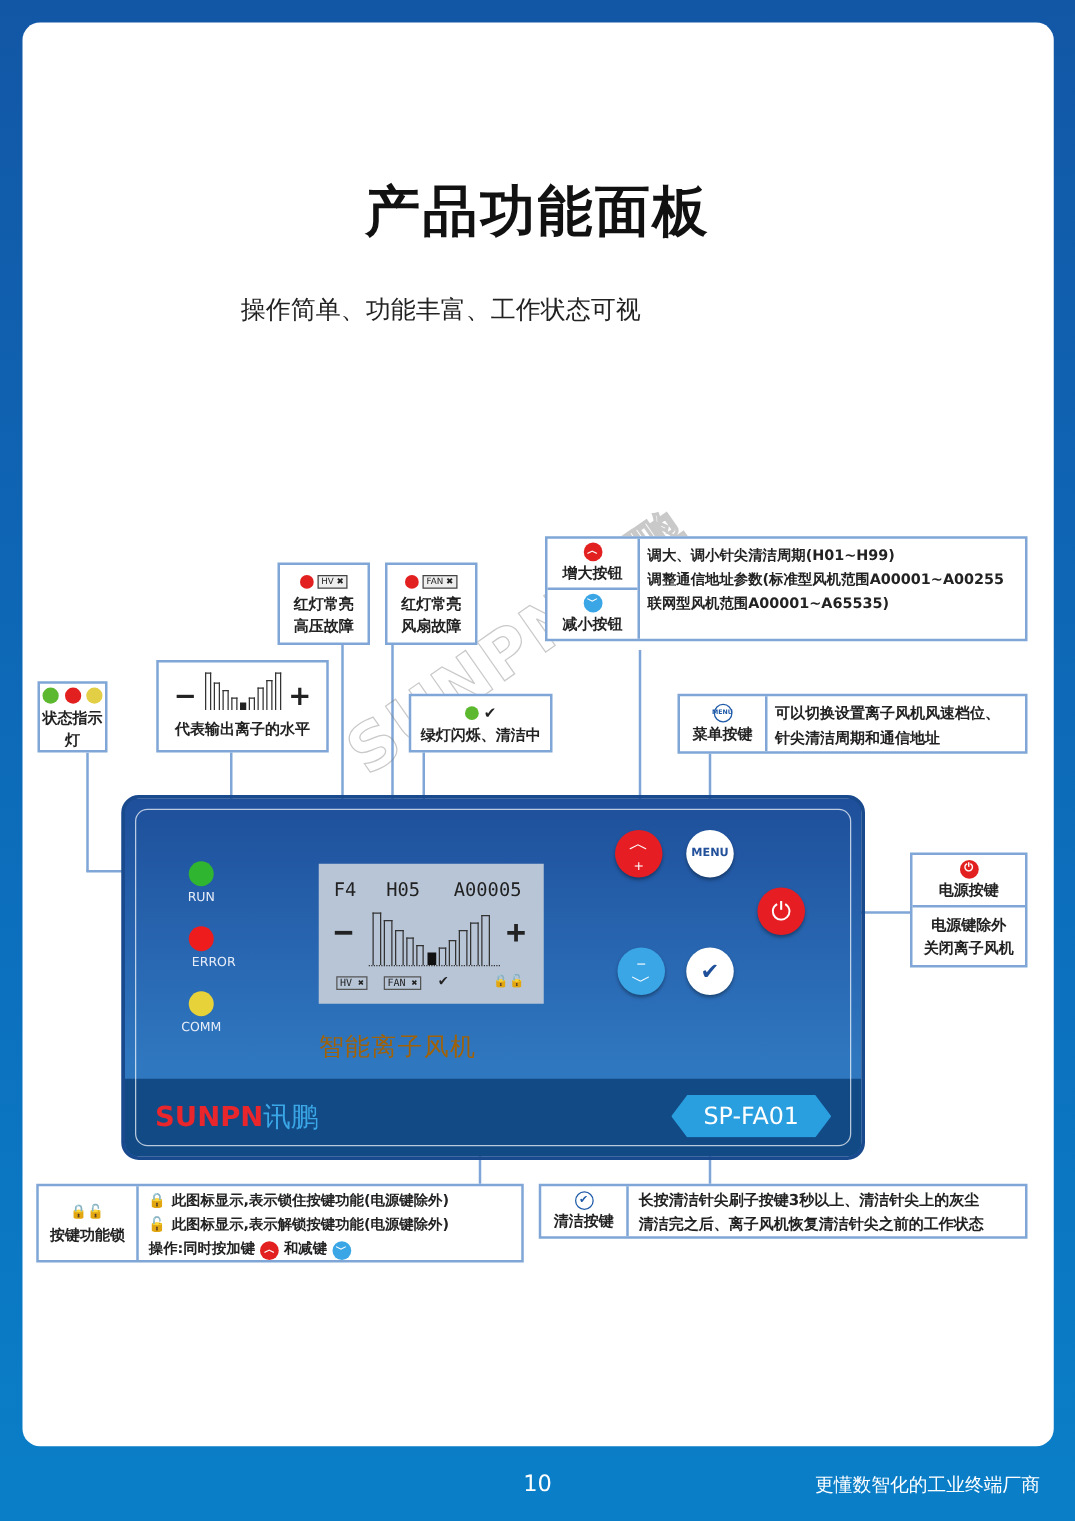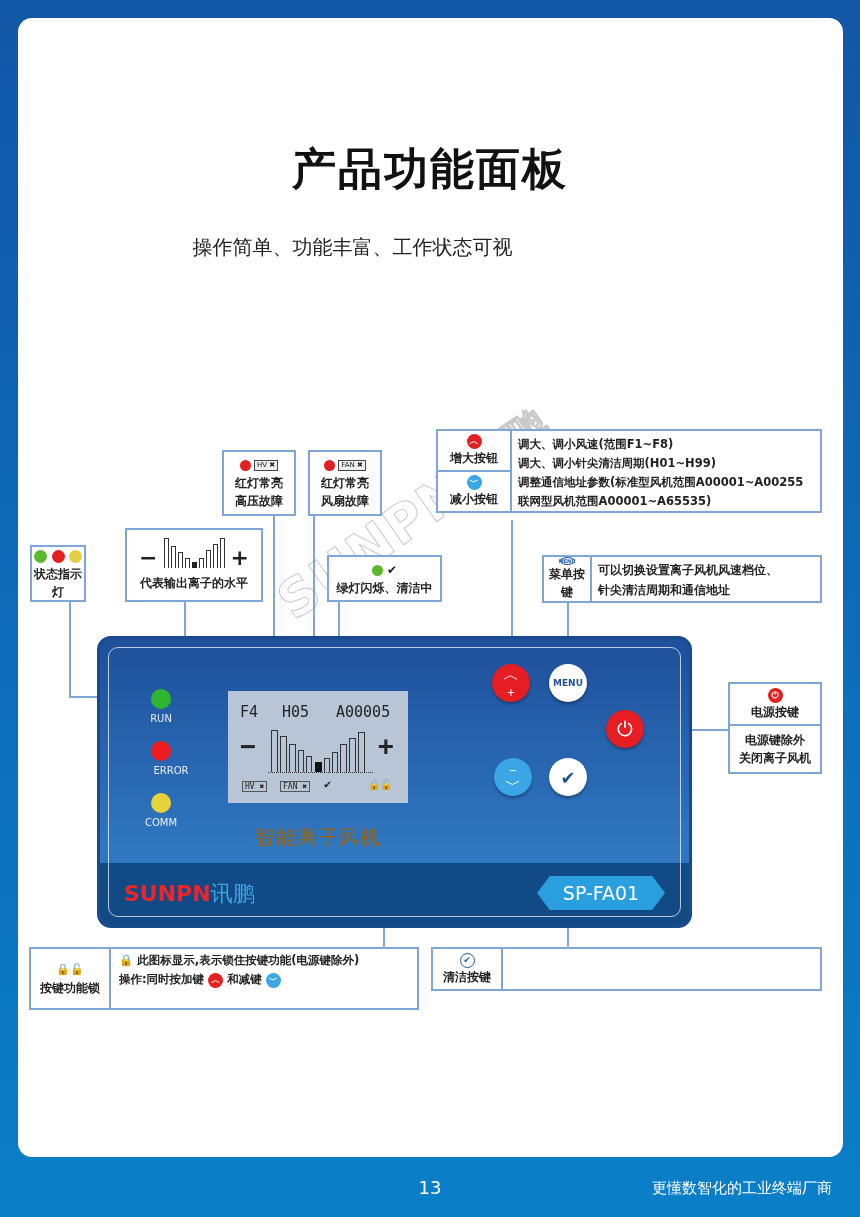--- a/index.html
+++ b/index.html
@@ -52,21 +52,21 @@
   .panel-inner-border {
     position: absolute; left: 8px; top: 8px; right: 8px; bottom: 8px;
     border: 1.5px solid rgba(255,255,255,0.7); border-radius: 10px;
   }
   .panel-footer {
     position: absolute; left: 0; right: 0; bottom: 0; height: 62px; background: #124a85;
   }
   .led { position: absolute; width: 20px; height: 20px; border-radius: 50%; }
   .led-label { position: absolute; font-size: 10px; color: #e8eef8; width: 60px; text-align: center; }
   .lcd {
-    position: absolute; left: 228px; top: 691px; width: 180px; height: 112px;
+    position: absolute; left: 255px; top: 691px; width: 180px; height: 112px;
     background: #b7c5d6; font-family: "DejaVu Sans Mono", monospace; color: #222;
   }
   .lcd .seg { position: absolute; font-size: 15px; top: 12px; }
   .bar { position: absolute; bottom: 0; border: 1.5px solid #333; border-bottom: none; background: transparent; }
   .pbtn {
     position: absolute; width: 38px; height: 38px; border-radius: 50%;
     display: flex; align-items: center; justify-content: center; box-shadow: 0 2px 3px rgba(0,0,0,0.35);
   }
   .model-tag {
     position: absolute; left: 537px; top: 876px; width: 128px; height: 34px;
@@ -161,29 +161,28 @@
     <div class="center" style="flex:1;border-bottom:2px solid #7fa6d6;">
       <span class="circle-icon red">︿</span>
       <span>增大按钮</span>
     </div>
     <div class="center" style="flex:1;">
       <span class="circle-icon blue">﹀</span>
       <span>减小按钮</span>
     </div>
   </div>
   <div style="padding:4px 6px;font-size:11.5px;line-height:19px;">
-    <div>调大、调小风速(范围F1~F8)</div>
     <div>调大、调小针尖清洁周期(H01~H99)</div>
     <div>调整通信地址参数(标准型风机范围A00001~A00255</div>
     <div>联网型风机范围A00001~A65535)</div>
   </div>
 </div>
 
 <div class="box split" style="left:542px;top:555px;width:280px;height:48px;">
-  <div class="left center" style="width:48px;">
+  <div class="left center" style="width:70px;">
     <span class="circle-icon" style="background:#fff;border:1.5px solid #1e5aa8;color:#1e5aa8;font-size:5px;">MENU</span>
     <span>菜单按键</span>
   </div>
   <div style="padding:3px 6px;line-height:20px;">
     <div>可以切换设置离子风机风速档位、</div>
     <div>针尖清洁周期和通信地址</div>
   </div>
 </div>
 
 <div class="box" style="left:728px;top:682px;width:94px;height:92px;display:flex;flex-direction:column;">
@@ -197,33 +196,38 @@
   </div>
 </div>
 
 <div class="box split" style="left:29px;top:947px;width:390px;height:63px;">
   <div class="left center" style="width:80px;">
     <span style="font-size:11px;">🔒🔓</span>
     <span>按键功能锁</span>
   </div>
   <div style="padding:2px 8px;font-size:11.5px;line-height:19px;">
     <div><span>🔒 </span><span>此图标显示,表示锁住按键功能(电源键除外)</span></div>
+    <div><span>🔓 </span><span>此图标显示,表示解锁按键功能(电源键除外)</span></div>
     <div>
       <span>操作:同时按加键</span>
       <span class="circle-icon red">︿</span>
       <span>和减键</span>
       <span class="circle-icon blue">﹀</span>
     </div>
   </div>
 </div>
 
 <div class="box split" style="left:431px;top:947px;width:391px;height:44px;">
   <div class="left center" style="width:70px;">
     <span class="circle-icon" style="background:#fff;border:1.5px solid #1e5aa8;color:#1e5aa8;">✔</span>
     <span>清洁按键</span>
+  </div>
+  <div style="padding:2px 8px;line-height:19px;">
+    <div>长按清洁针尖刷子按键3秒以上、清洁针尖上的灰尘</div>
+    <div>清洁完之后、离子风机恢复清洁针尖之前的工作状态</div>
   </div>
 </div>
 
 <div class="panel">
   <div class="panel-footer"></div>
   <div class="panel-inner-border"></div>
 </div>
 
 <div class="led" style="left:151px;top:689px;background:#2fb52f;"></div>
 <div class="led-label" style="left:131px;top:713px;">RUN</div>
@@ -273,14 +277,14 @@
 <div class="pbtn" style="left:606px;top:710px;background:#e61e24;color:#fff;font-size:20px;">
   <span>⏻</span>
 </div>
 <div class="pbtn" style="left:494px;top:758px;background:#3aa6e6;color:#fff;font-size:16px;">
   <span style="line-height:1;text-align:center;"><span style="font-size:10px;">−</span><br>﹀</span>
 </div>
 <div class="pbtn" style="left:549px;top:758px;background:#fff;color:#1e4f9a;font-size:18px;">
   <span>✔</span>
 </div>
 
-<div class="footer-page">13</div>
+<div class="footer-page">10</div>
 <div class="footer-slogan">更懂数智化的工业终端厂商</div>
 
 </body></html>

